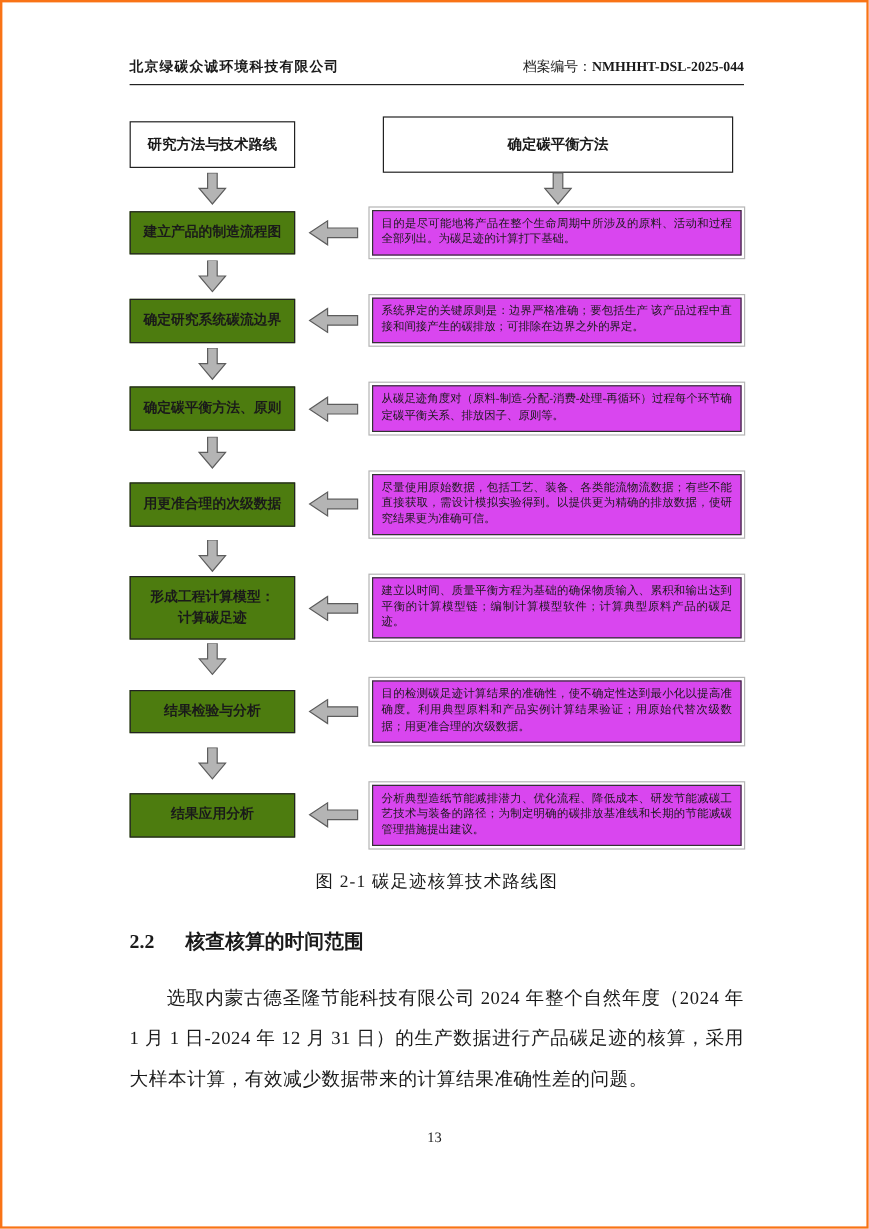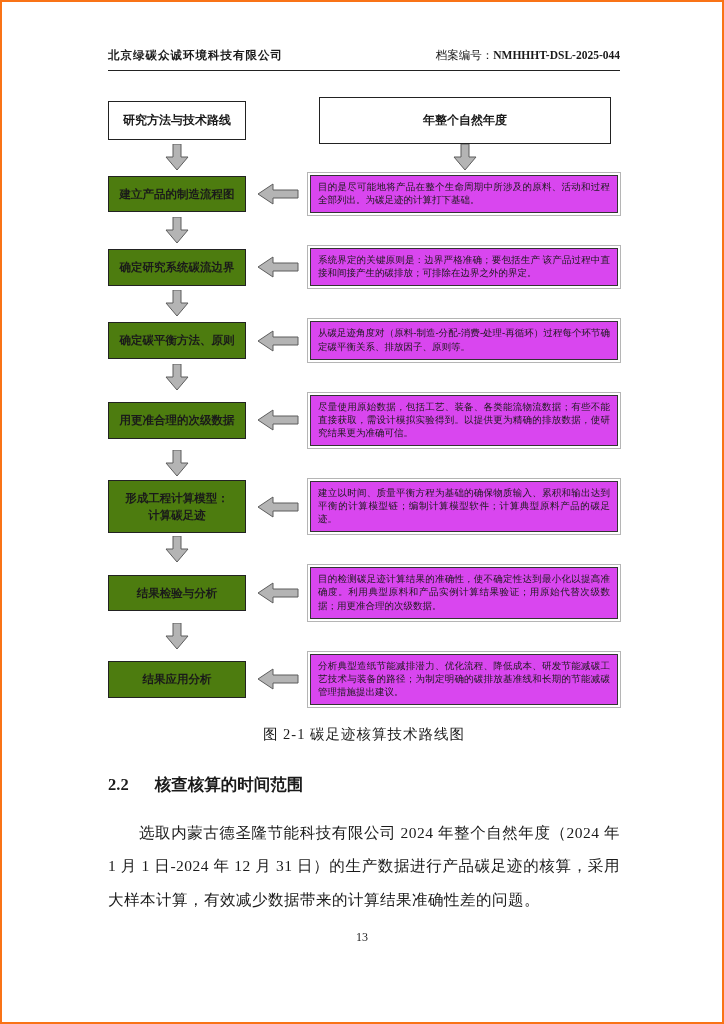--- a/index.html
+++ b/index.html
@@ -43,21 +43,21 @@
   svg.block-arrow { display:block; }
 
   
   .fig-caption { text-align:center; font-size:14.5px; margin-top:16px; letter-spacing:1px; }
   .section-heading { margin-top:30px; font-size:16.5px; font-weight:bold; }
   .section-heading .num { margin-right:26px; }
   .body-paragraph {
     margin-top:20px; font-size:15.5px; line-height:2.15;
     text-align:justify; text-indent:2em; letter-spacing:0.5px;
   }
-  .page-number { position:absolute; bottom:77px; left:0; right:0; text-align:center; font-size:12px; }
+  .page-number { position:absolute; bottom:66px; left:0; right:0; text-align:center; font-size:12px; }
 </style>
 </head>
 <body>
 
 <svg width="0" height="0" style="position:absolute">
   <defs>
     <polygon id="down-arrow-shape" points="8,0 16,0 16,13 23,13 12,26 1,13 8,13" fill="#b4b4b4" stroke="#5d5d5d" stroke-width="1"></polygon>
     <polygon id="left-arrow-shape" points="42,7 17,7 17,1 2,11 17,21 17,15 42,15" fill="#b4b4b4" stroke="#5d5d5d" stroke-width="1"></polygon>
   </defs>
 </svg>
@@ -71,21 +71,21 @@
   <hr class="header-rule">
 
   <div class="figure-wrap">
 
     <div class="flow-row">
       <div class="col-center">
           <div class="head-box">研究方法与技术路线</div>
         </div>
       <div></div>
       <div class="col-center">
-          <div class="head-box right" style="width:94%">年整个自然年度</div>
+          <div class="head-box right" style="width:94%">确定碳平衡方法</div>
         </div>
     </div>
 
     <div class="flow-row arrow-row">
       <div class="col-center">
           <svg class="block-arrow" width="24" height="27" viewBox="0 0 24 27">
             <use href="#down-arrow-shape"></use>
           </svg>
         </div>
       <div></div>

